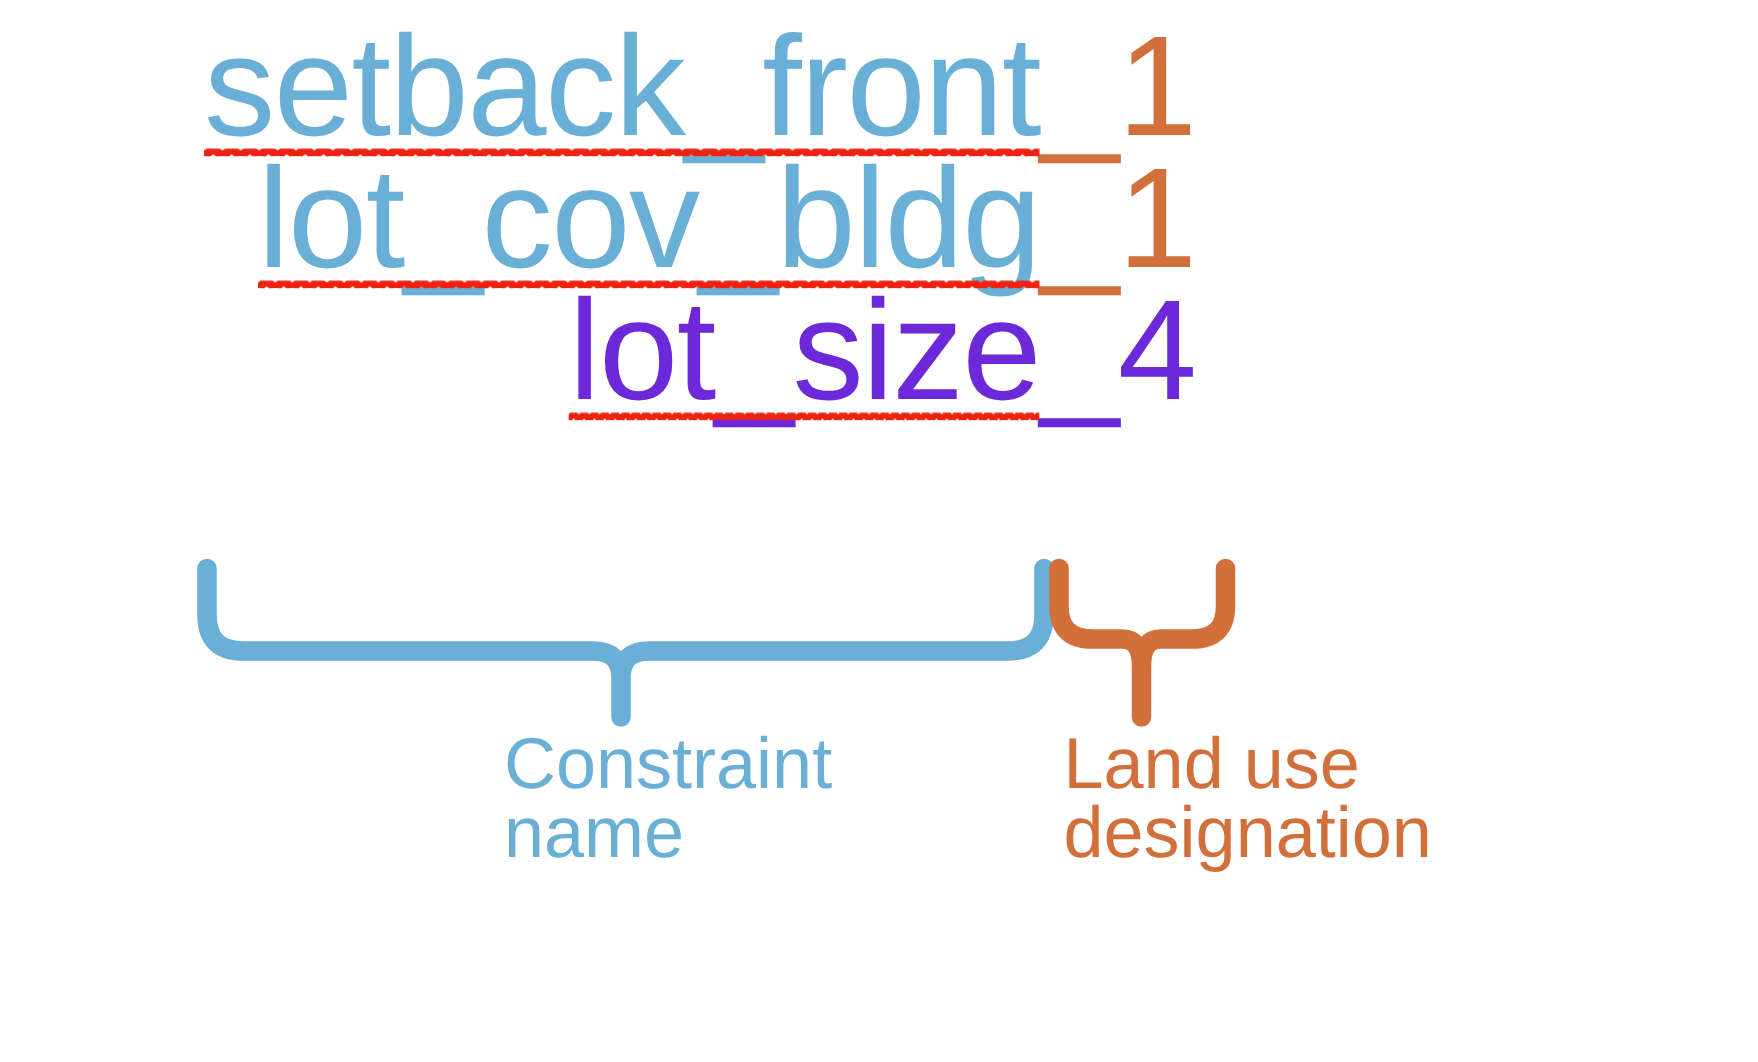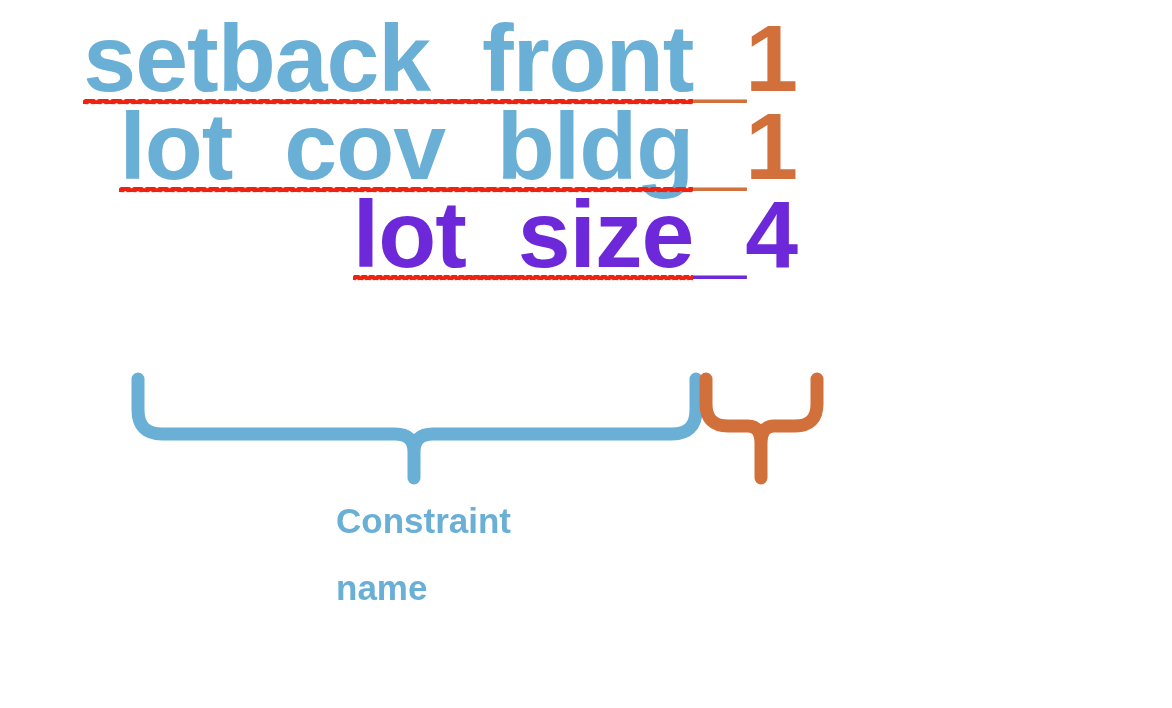--- a/index.html
+++ b/index.html
@@ -11,21 +11,20 @@
   body {
     font-family: "Liberation Sans", sans-serif;
     -webkit-font-smoothing: antialiased;
   }
   #canvas {
     position: relative;
     width: 1172px;
     height: 708px;
     background: #ffffff;
     overflow: hidden;
-    font-weight: bold;
   }
 
   
   .name-stack {
     position: absolute;
     left: 0;
     top: 14px;
     width: 797px;
     text-align: right;
   }
@@ -69,22 +68,22 @@
     left: 0;
     top: 0;
     width: 1172px;
     height: 708px;
     pointer-events: none;
   }
 
   
   .label {
     position: absolute;
-    font-size: 35px;
-    line-height: 67px;
+    font-size: 48px;
+    line-height: 46px;
     white-space: pre-line;
     letter-spacing: 0px;
   }
   .label-constraint {
     left: 336px;
     top: 487px;
     width: 300px;
     color: #6aafd6;
   }
   .label-landuse {
@@ -165,14 +164,16 @@
              L 761 444
              Q 761 426 774 426
              L 795 426
              Q 817 426 817 404
              L 817 379" fill="none" stroke="#d2703c" stroke-width="13" stroke-linecap="round" stroke-linejoin="round"></path>
   </svg>
 
   <div class="label label-constraint" style="color: rgb(106, 175, 214);">Constraint
 name</div>
 
+  <div class="label label-landuse" style="color: rgb(210, 112, 60);">Land use
+designation</div>
 
 </div>
 
 </body></html>

